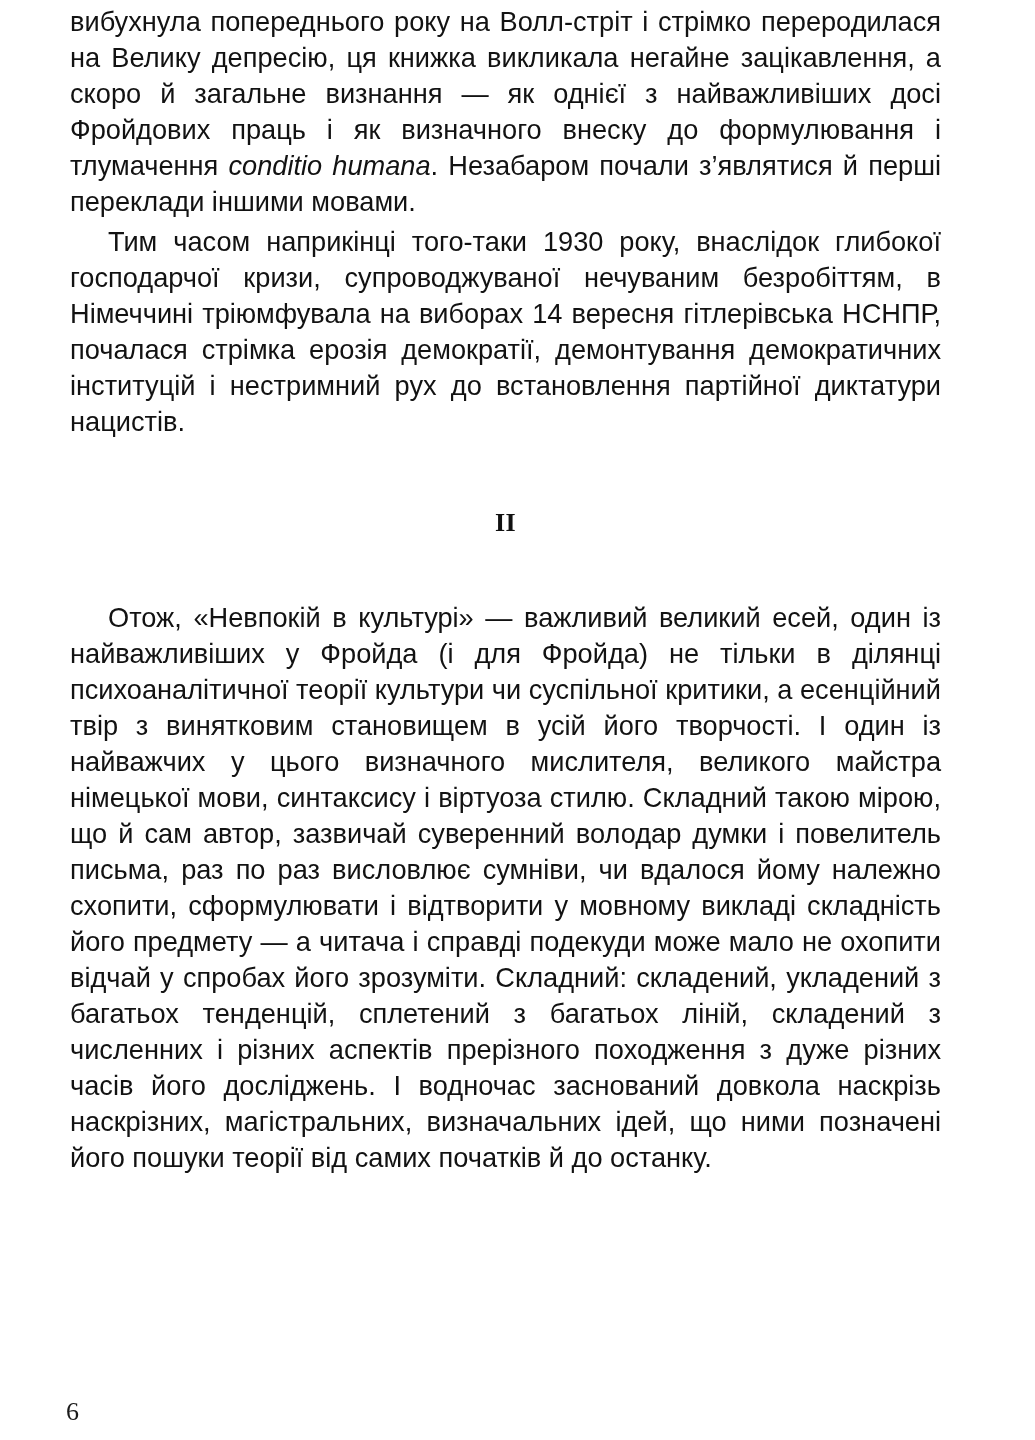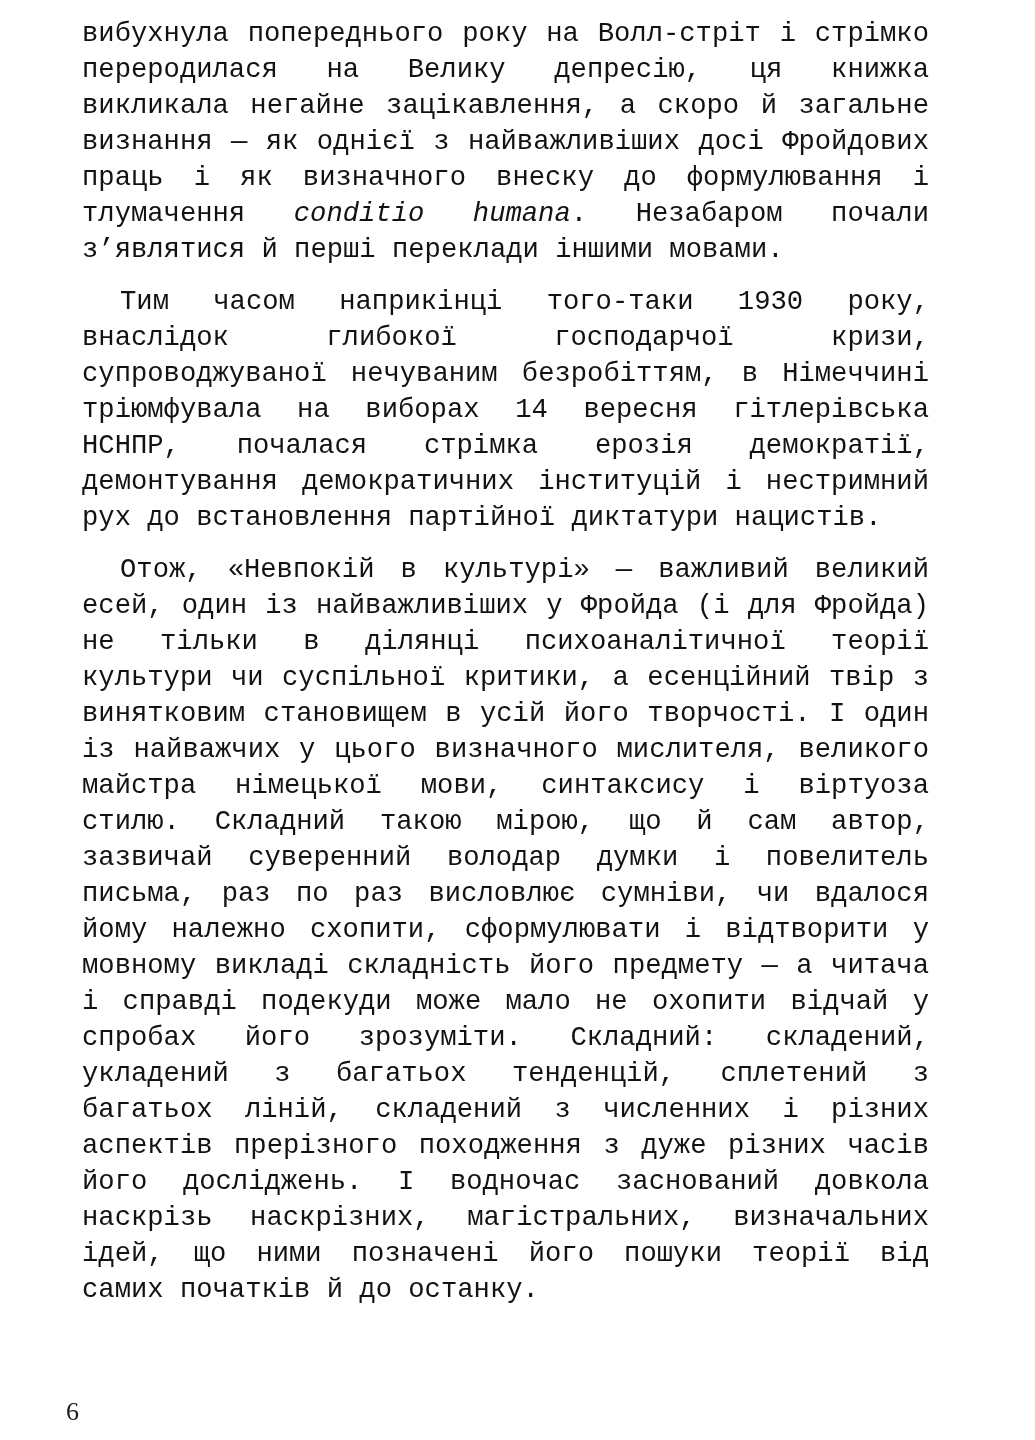--- a/index.html
+++ b/index.html
@@ -18,27 +18,27 @@
   }
 
   .text-block {
     position: absolute;
     left: 66px;
     top: 0px;
     width: 879px;
   }
 
   .para {
-    font-family: Liberation Mono, monospace;
+    font-family: Liberation Sans, sans-serif;
     font-size: 27.2px;
     line-height: 36px;
     color: #121212;
     text-align: justify;
     text-justify: inter-word;
-    margin: 16px;
+    margin: 4px;
     hyphens: manual;
     -webkit-hyphens: manual;
     word-spacing: 0px;
   }
 
   .para.indent {
     text-indent: 38px;
   }
 
   .para + .para {
@@ -76,20 +76,21 @@
 
 <div class="page">
 
   <div class="text-block">
 
     <p class="para"><span>вибухнула попереднього року на Волл-стріт і стрімко переродилася на Велику депресію, ця книжка викликала негайне зацікавлення, а скоро й загальне визнання — як однієї з найважливіших досі Фройдових праць і як визначного внеску до формулювання і тлумачення </span><span class="italic">conditio humana</span><span>. Незабаром почали з’являтися й перші переклади іншими мовами.</span></p>
 
     <p class="para indent">Тим часом наприкінці того-таки 1930 року, внаслідок глибокої господарчої кризи, супроводжуваної нечуваним безробіттям, в Німеччині тріюмфувала на виборах 14 вересня гітлерівська НСНПР, почалася стрімка ерозія демократії, демонтування демократичних інституцій і нестримний рух до встановлення партійної диктатури нацистів.</p>
 
 
+    <div class="section-heading">II</div>
 
     <p class="para indent">Отож, «Невпокій в культурі» — важливий великий есей, один із найважливіших у Фройда (і для Фройда) не тільки в ділянці психоаналітичної теорії культури чи суспільної критики, а есенційний твір з винятковим становищем в усій його творчості. І один із найважчих у цього визначного мислителя, великого майстра німецької мови, синтаксису і віртуоза стилю. Складний такою мірою, що й сам автор, зазвичай суверенний володар думки і повелитель письма, раз по раз висловлює сумніви, чи вдалося йому належно схопити, сформулювати і відтворити у мовному викладі складність його предмету — а читача і справді подекуди може мало не охопити відчай у спробах його зрозуміти. Складний: складений, укладений з багатьох тенденцій, сплетений з багатьох ліній, складений з численних і різних аспектів прерізного походження з дуже різних часів його досліджень. І водночас заснований довкола наскрізь наскрізних, магістральних, визначальних ідей, що ними позначені його пошуки теорії від самих початків й до останку.</p>
 
   </div>
 
   <div class="folio">6</div>
 
 </div>
 
 </body></html>

